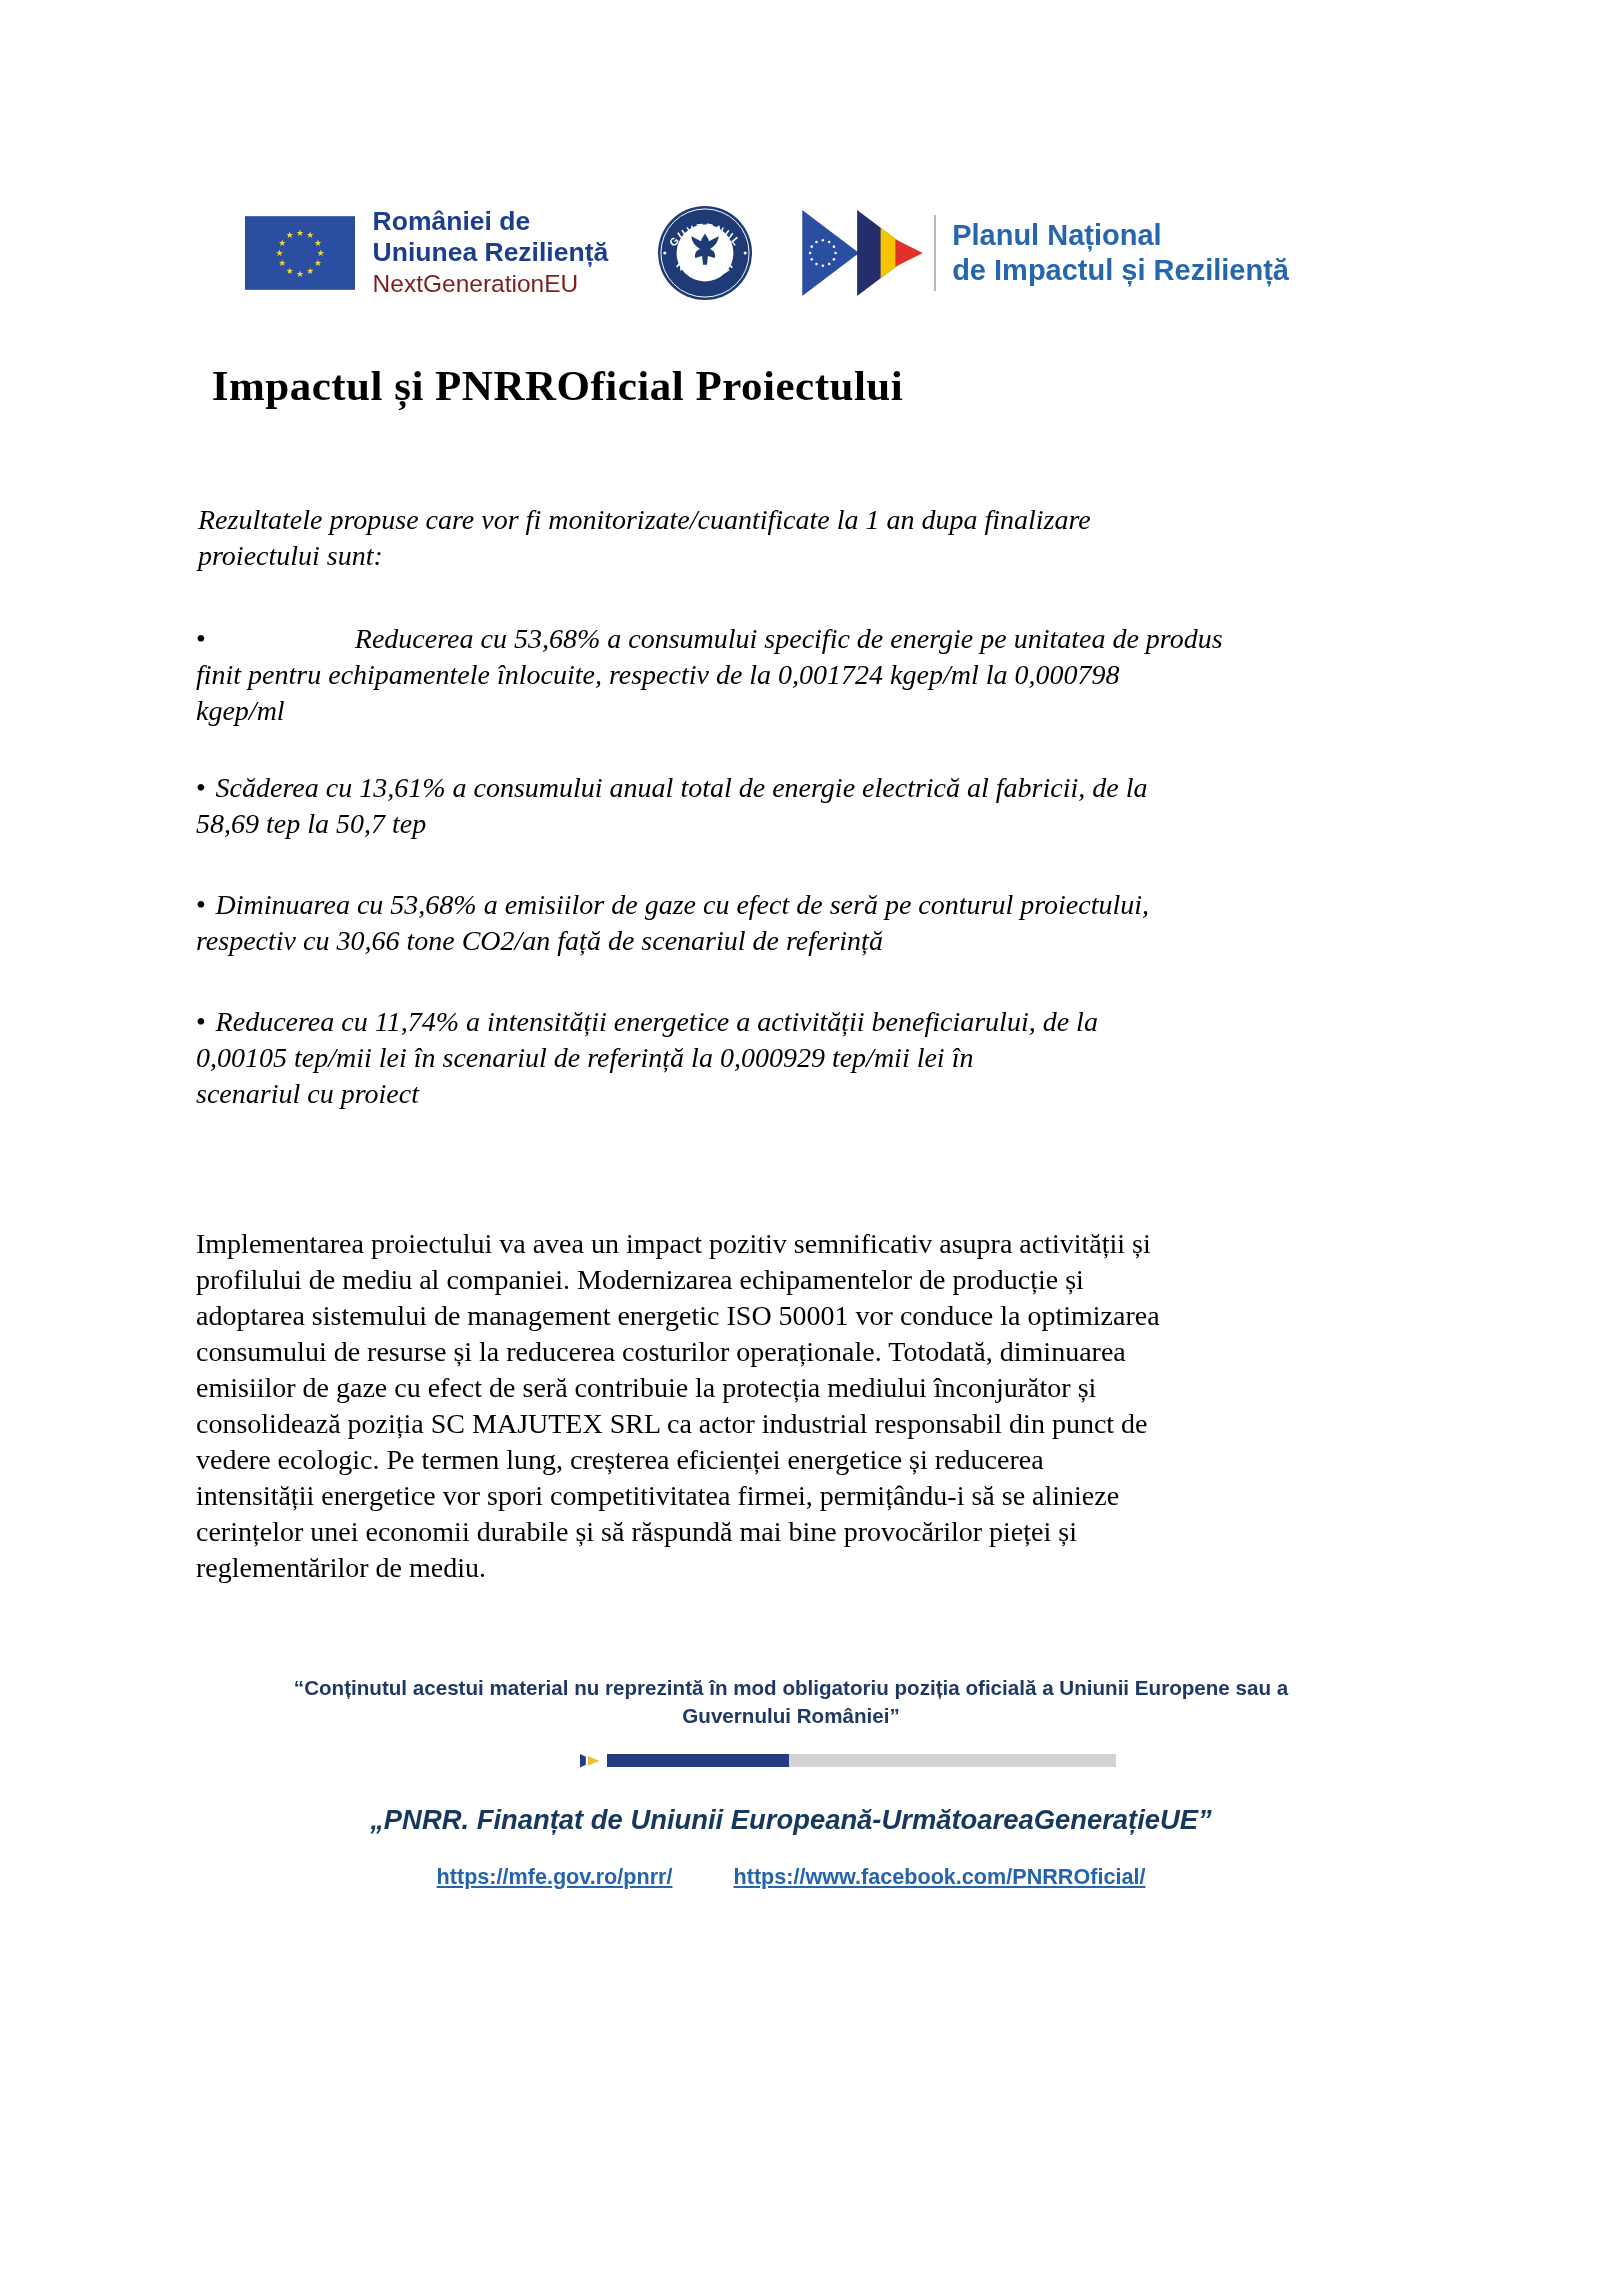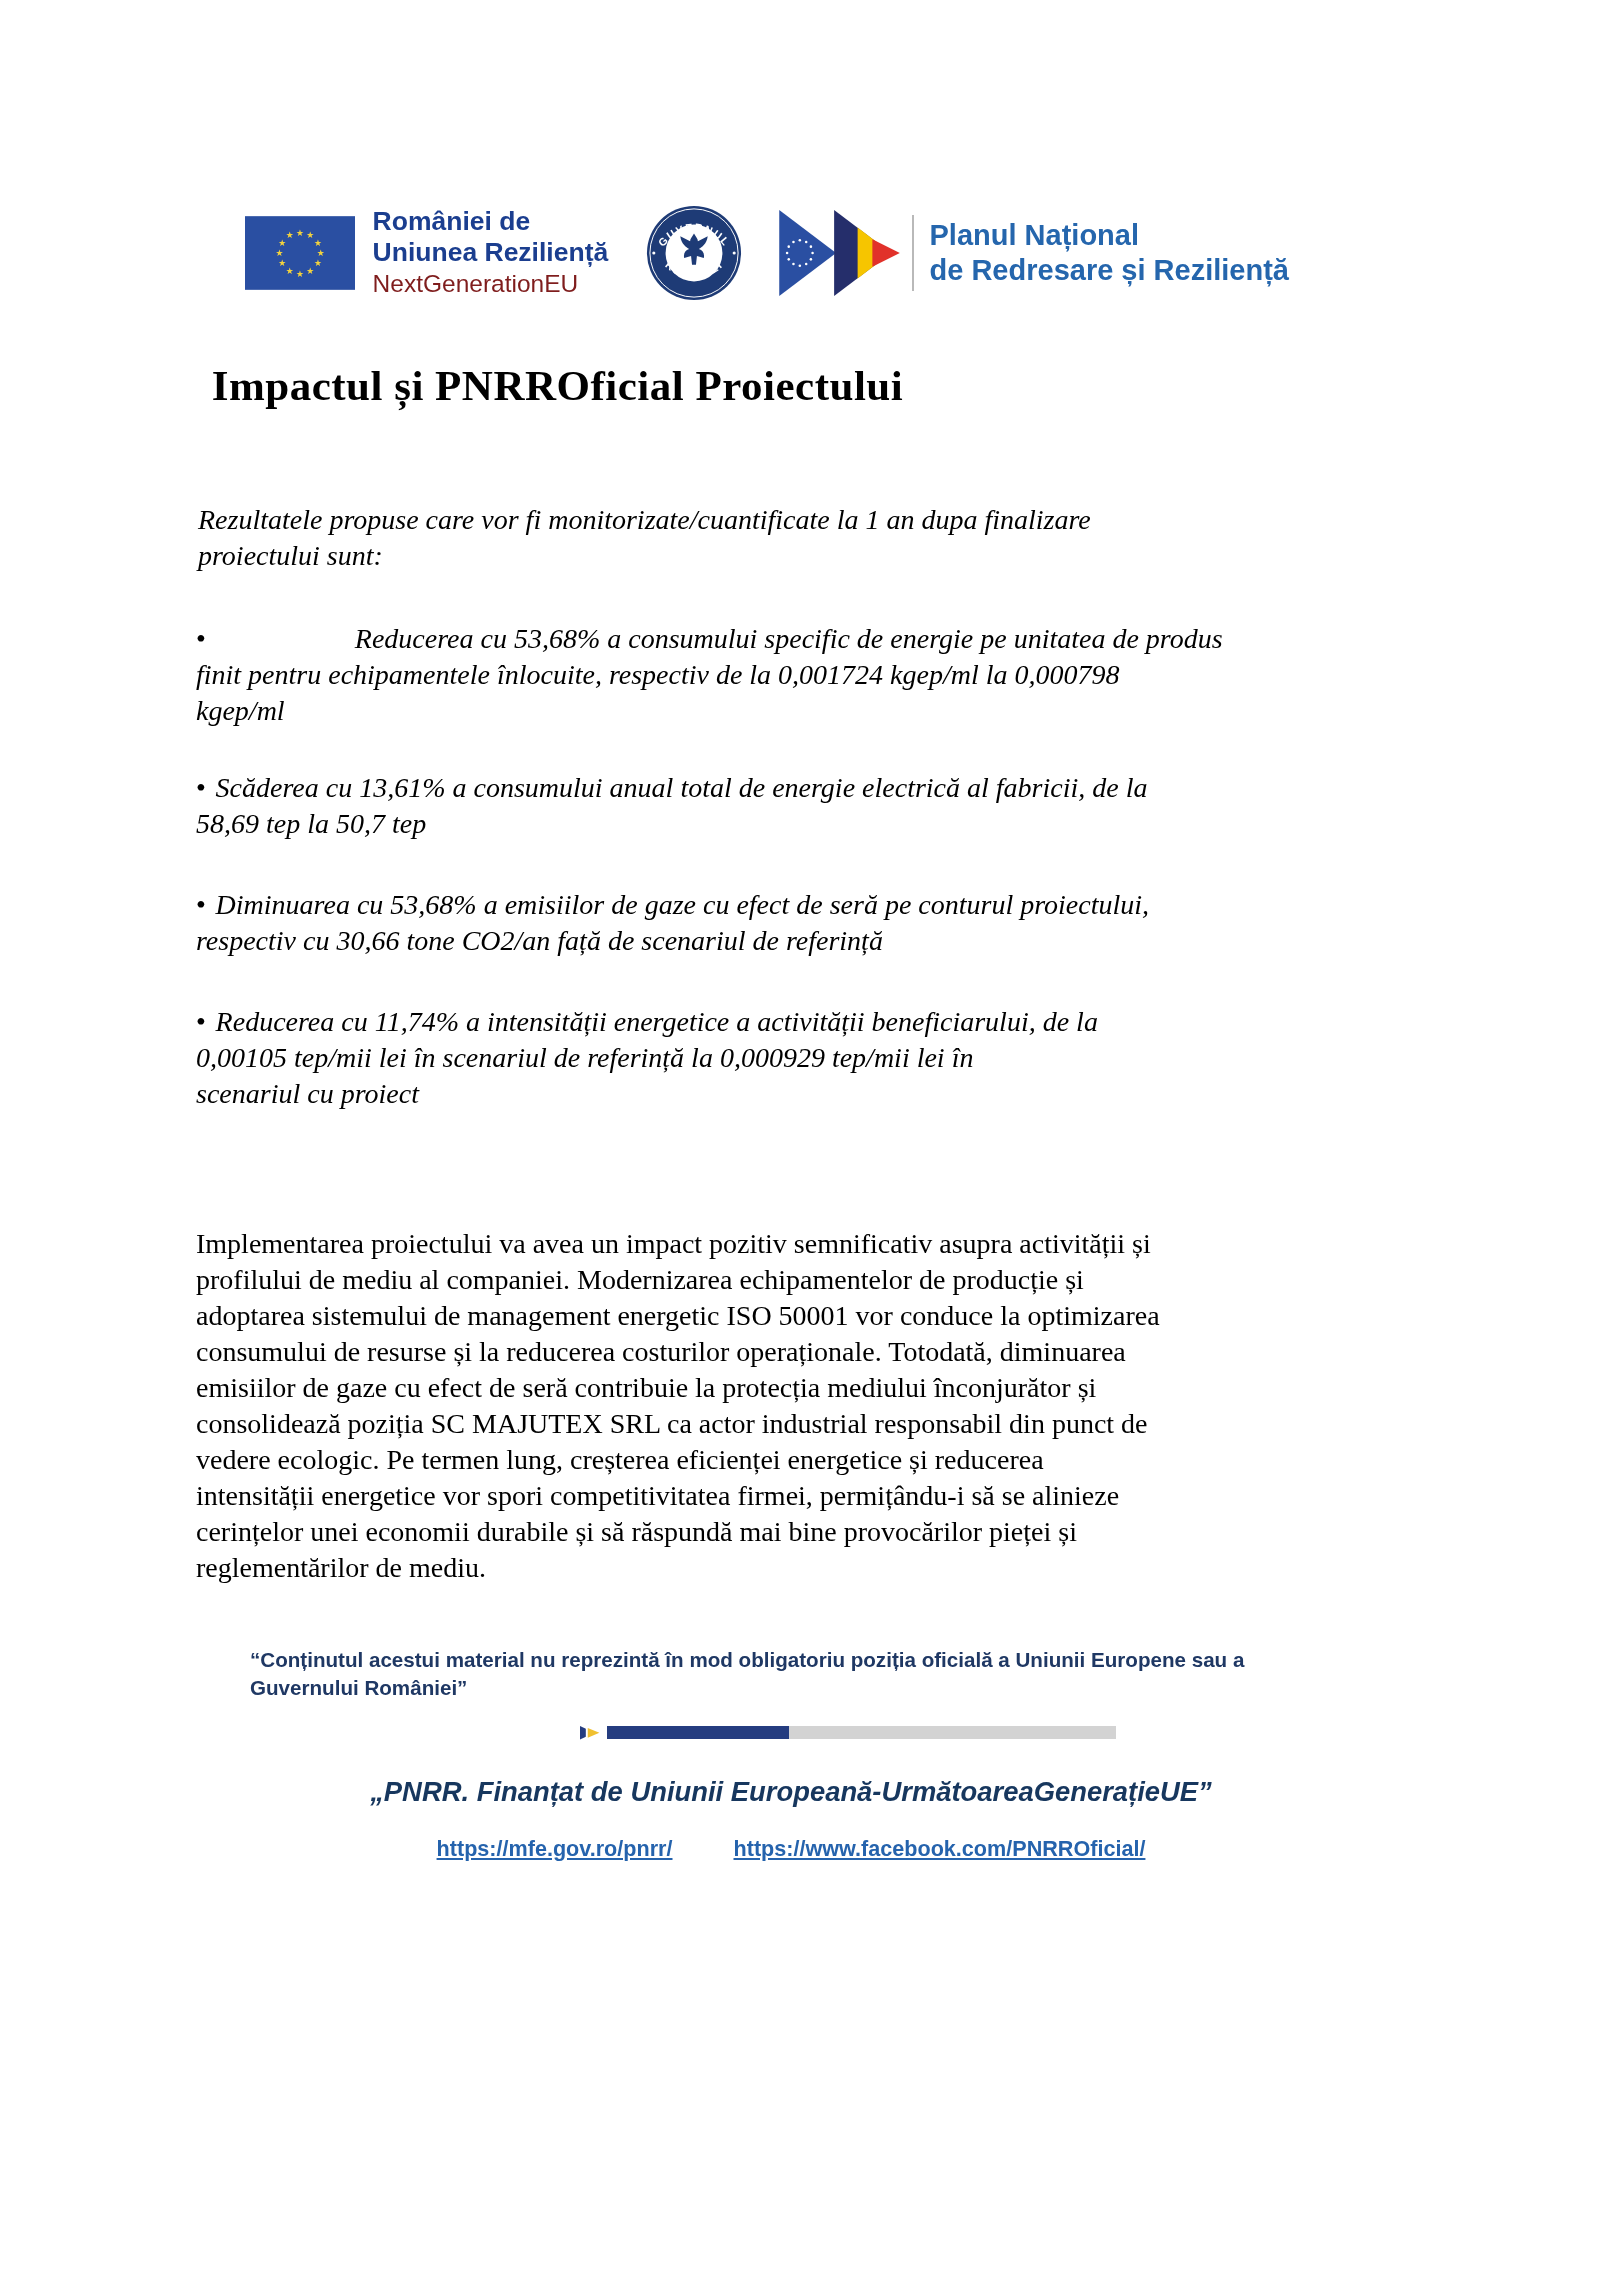--- a/index.html
+++ b/index.html
@@ -27,21 +27,21 @@
   .bullet{font-style:italic;font-size:28px;line-height:36px;margin:0;}
   .bullet.b1{margin-top:47px;}
   .bullet.b2{margin-top:41px;}
   .bullet.b3{margin-top:45px;}
   .bullet.b4{margin-top:45px;}
   .marker{font-style:normal;}
   .gap-wide{display:inline-block;width:149px;}
   .gap-narrow{display:inline-block;width:9.8px;}
   .body-par{margin-top:114px;font-size:28px;line-height:36px;}
   
-  .disclaimer{margin-top:60px;text-align:left;padding:0 54px;
+  .disclaimer{margin-top:88px;text-align:center;padding:0 54px;
     font-family:"Liberation Sans","DejaVu Sans",sans-serif;font-weight:bold;
     font-size:20.6px;line-height:28px;color:#1f3864;}
   .progress-row{margin-top:21.6px;margin-left:384px;display:flex;align-items:center;height:17.6px;}
   .bar-navy{width:182px;height:12.7px;background:#253d80;}
   .bar-gray{width:327px;height:12.7px;background:#d3d3d3;}
   .statement{margin-top:35px;text-align:center;
     font-family:"Liberation Sans","DejaVu Sans",sans-serif;
     font-weight:bold;font-style:italic;font-size:27.4px;color:#17375e;}
   .links-row{margin-top:5.9px;display:flex;justify-content:center;gap:61px;
     font-family:"Liberation Sans","DejaVu Sans",sans-serif;font-size:21.6px;}
@@ -116,21 +116,21 @@
           <circle cx="9.7" cy="43.5" r="1.3"></circle>
             <circle cx="14.5" cy="38.7" r="1.3"></circle>
         </g>
         <polygon points="56,6 56,94 114,50" fill="#252e6b"></polygon>
         <polygon points="80,24 80,76 114,50" fill="#f6c500"></polygon>
         <polygon points="95,36 95,64 123,50" fill="#e1312a"></polygon>
       </svg>
       <div class="pnrr-divider"></div>
       <div class="pnrr-text">
         <div>Planul Național</div>
-        <div>de Redresare și Reziliență</div>
+        <div>de Impactul și Reziliență</div>
       </div>
     </div>
   </div>
 
   <h1 class="doc-title">Impactul și PNRROficial Proiectului</h1>
 
   <p class="intro prewrap">Rezultatele propuse care vor fi monitorizate/cuantificate la 1 an dupa finalizare
 proiectului sunt:</p>
 
   <p class="bullet b1"><span class="marker">•</span><span class="gap-wide"></span><span class="prewrap">Reducerea cu 53,68% a consumului specific de energie pe unitatea de produs

